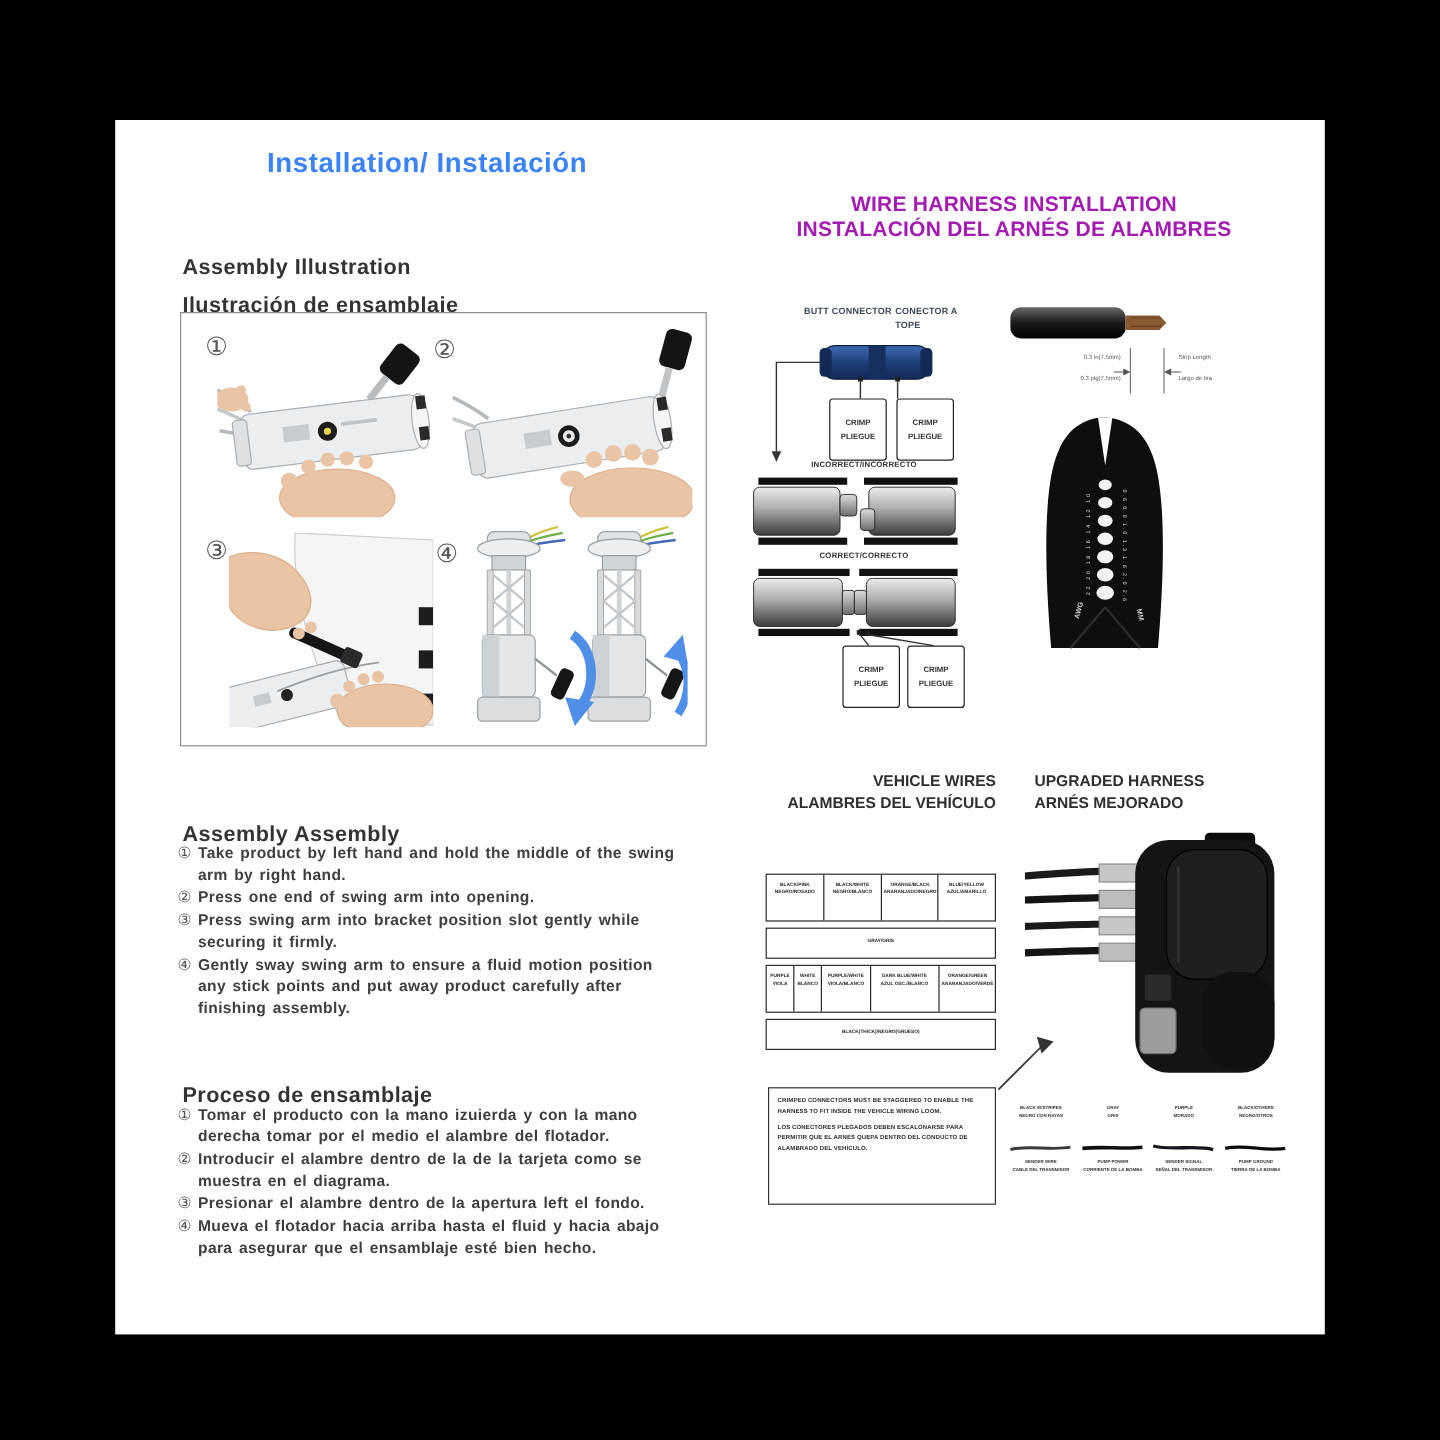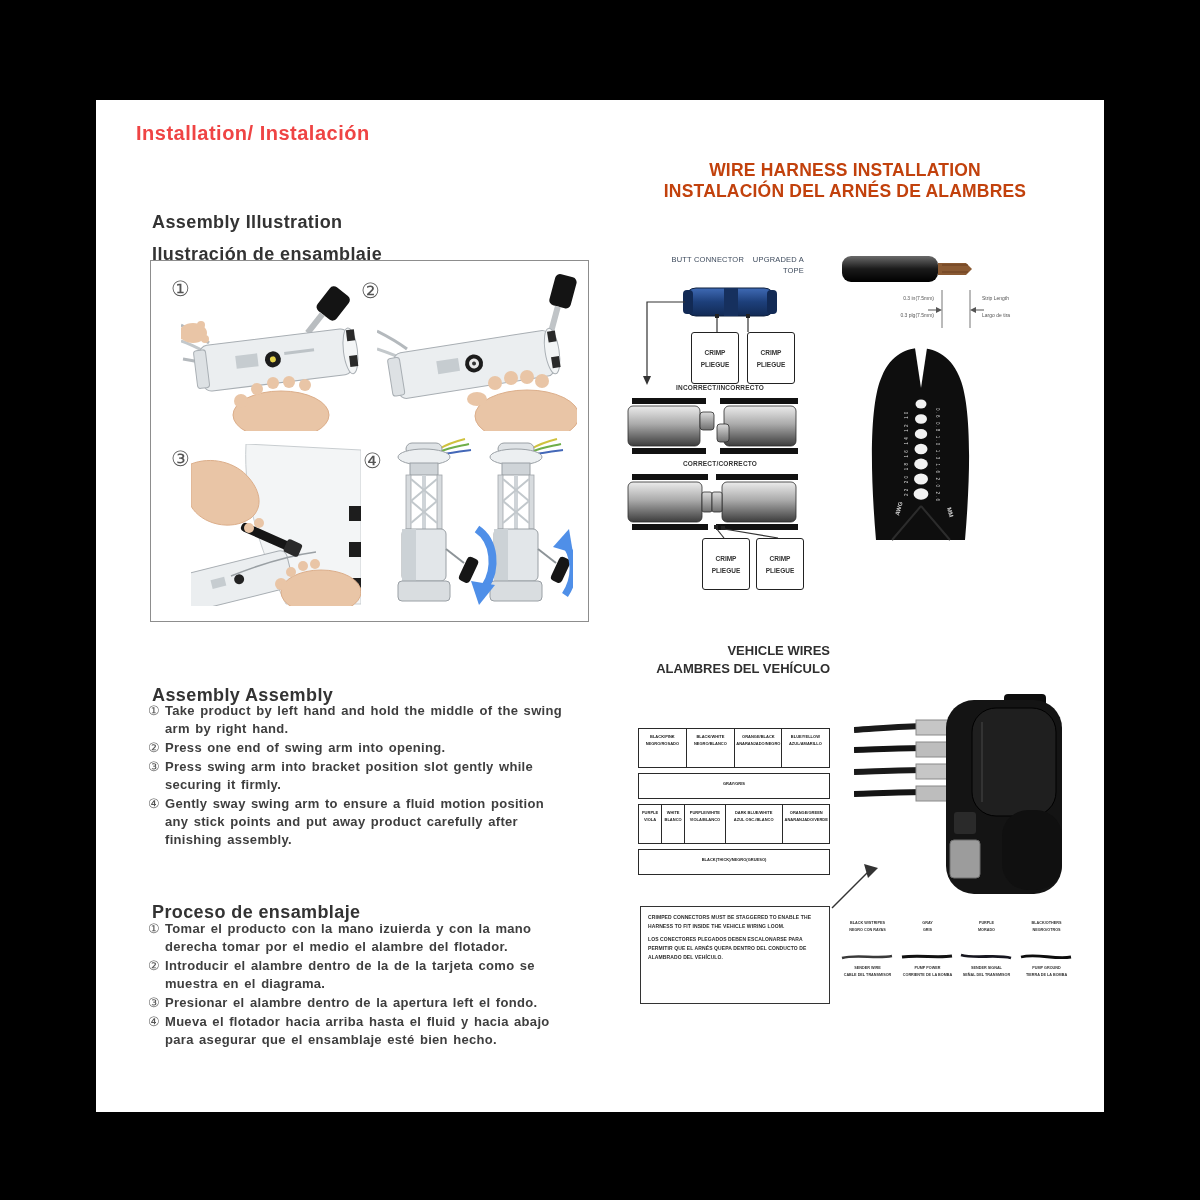--- a/index.html
+++ b/index.html
@@ -2,33 +2,33 @@
 <html><head>
 <meta charset="utf-8">
 <style>
   html,body{margin:0;padding:0;}
   body{width:1200px;height:1200px;background:#000;position:relative;overflow:hidden;
        font-family:"Liberation Sans",sans-serif;color:#3a3a3a;}
   .abs{position:absolute;}
   .page{left:96px;top:100px;width:1008px;height:1012px;background:#fff;}
 
   
-  .doc-title{left:40px;top:22px;width:440px;font-size:20px;font-weight:bold;color:#ef4444;letter-spacing:.5px;}
+  .doc-title{left:40px;top:22px;width:440px;text-align:center;font-size:23px;font-weight:bold;color:#3b82f6;letter-spacing:.5px;}
   .h2{font-size:18px;font-weight:bold;color:#333;letter-spacing:.4px;margin-top:20px;}
   .illus-box{left:54px;top:160px;width:437px;height:360px;border:1px solid #8d8d8d;background:#fff;}
   .fignum{position:absolute;font-size:21px;color:#555;font-weight:normal;}
   .steps{left:52px;width:414px;font-size:13px;line-height:1.38;font-weight:600;letter-spacing:.3px;word-spacing:1.5px;color:#3e3e3e;}
   .step{display:flex;margin:0 0 1px 0;}
   .step .n{flex:0 0 17px;color:#555;font-weight:400;}
   .step .t{flex:1;}
 
   
-  .r-title{left:524px;top:60px;width:450px;text-align:center;font-size:17.5px;font-weight:bold;color:#c2410c;line-height:1.2;letter-spacing:.2px;}
+  .r-title{left:524px;top:60px;width:450px;text-align:center;font-size:17.5px;font-weight:bold;color:#a21caf;line-height:1.2;letter-spacing:.2px;}
   .diag{left:524px;top:148px;width:450px;height:356px;}
-  .dlabel{position:absolute;font-size:7.5px;font-weight:normal;color:#3d4a5c;text-align:right;line-height:1.5;letter-spacing:.2px;}
+  .dlabel{position:absolute;font-size:7.5px;font-weight:bold;color:#3d4a5c;text-align:left;line-height:1.5;letter-spacing:.2px;}
   .crimpbox{position:absolute;width:46px;height:50px;border:1.5px solid #222;border-radius:3px;background:#fff;
             display:flex;flex-direction:column;align-items:center;justify-content:center;gap:5px;
             font-size:6.5px;font-weight:bold;color:#333;}
   .seclabel{position:absolute;font-size:6.5px;font-weight:bold;color:#333;text-align:center;letter-spacing:.2px;}
 
   .vw-head{left:524px;top:542px;width:210px;text-align:right;font-size:13px;font-weight:bold;color:#2f2f2f;line-height:1.4;}
   .up-head{left:766px;top:542px;width:212px;text-align:left;font-size:13px;font-weight:bold;color:#2f2f2f;line-height:1.4;}
 
   .wtable{left:542px;top:628px;width:192px;}
   .wrow{border:1px solid #2a2a2a;display:flex;margin-bottom:5px;background:#fff;}
@@ -310,21 +310,21 @@
       <ellipse cx="301" cy="231" rx="7" ry="5.6" fill="#f2f2f2"></ellipse>
       <ellipse cx="301" cy="246" rx="7.4" ry="5.8" fill="#f2f2f2"></ellipse>
       <path d="M301,258 L272,292 M301,258 L330,292" stroke="#2c2c2c" stroke-width="2"></path>
       <text x="288" y="248" transform="rotate(-90 288 248)" font-size="4.5" fill="#d8d8d8" font-family="Liberation Sans, sans-serif" letter-spacing="2.2">22 20 18 16 14 12 10</text>
       <text x="316" y="160" transform="rotate(90 316 160)" font-size="4.5" fill="#d8d8d8" font-family="Liberation Sans, sans-serif" letter-spacing="1.6">0.6 0.8 1.0 1.3 1.6 2.0 2.6</text>
       <text x="279" y="268" transform="rotate(-75 279 268)" font-size="6" fill="#cfcfcf" font-weight="bold" font-family="Liberation Sans, sans-serif">AWG</text>
       <text x="327" y="260" transform="rotate(75 327 260)" font-size="6" fill="#cfcfcf" font-weight="bold" font-family="Liberation Sans, sans-serif">MM</text>
     </svg>
 
     <div class="dlabel" style="left:50px;top:6px;width:74px;">BUTT CONNECTOR</div>
-    <div class="dlabel" style="left:126px;top:6px;width:58px;">UPGRADED A TOPE</div>
+    <div class="dlabel" style="left:126px;top:6px;width:58px;">CONECTOR A TOPE</div>
 
     <div class="crimpbox" style="left:71px;top:84px;">
       <span>CRIMP</span>
         <span>PLIEGUE</span>
     </div>
     <div class="crimpbox" style="left:127px;top:84px;">
       <span>CRIMP</span>
         <span>PLIEGUE</span>
     </div>
 
@@ -346,20 +346,24 @@
     </div>
     <div class="dim-r" style="left:362px;top:46px;width:80px;">
       <span class="t5s">Strip Length</span>
       <span class="t5s">Largo de tira</span>
     </div>
   </div>
 
   <div class="abs vw-head">
     <div>VEHICLE WIRES</div>
     <div>ALAMBRES DEL VEHÍCULO</div>
+  </div>
+  <div class="abs up-head">
+    <div>UPGRADED HARNESS</div>
+    <div>ARNÉS MEJORADO</div>
   </div>
 
   <div class="abs wtable">
     <div class="wrow" style="height:38px;">
       <div class="wcell" style="flex:1;">
           <div class="t4">
             <span>BLACK/PINK</span>
             <span>NEGRO/ROSADO</span>
           </div>
         </div>

